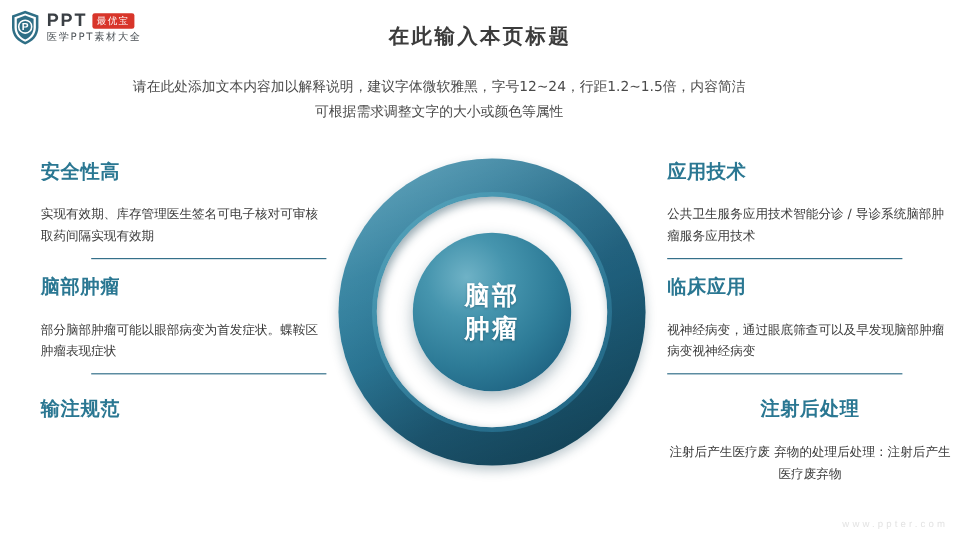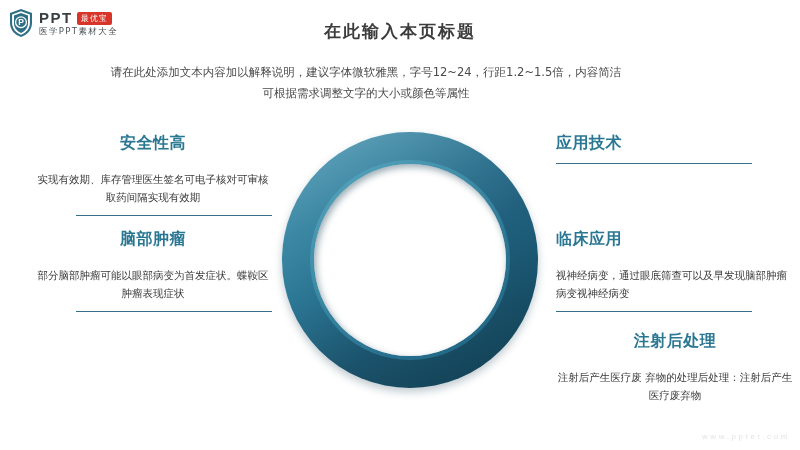--- a/index.html
+++ b/index.html
@@ -32,21 +32,21 @@
     position: relative;
   }
   #logo-textblock {
     margin-left: 5px;
     display: flex;
     flex-direction: column;
     justify-content: center;
   }
   #logo-row1 {
     display: flex;
-    align-items: flex-end;
+    align-items: center;
     height: 16px;
   }
   #logo-ppt {
     font-size: 15px;
     font-weight: bold;
     color: #3a3f44;
     letter-spacing: 1.5px;
     line-height: 15px;
     font-family: "Liberation Sans", sans-serif;
   }
@@ -154,21 +154,21 @@
     letter-spacing: 2px;
     line-height: 28px;
     text-shadow: 0 1px 2px rgba(10,50,70,0.35);
   }
 
   
   .item {
     position: absolute;
     width: 238px;
   }
-  .item.left  { left: 34px;  text-align: center; }
+  .item.left  { left: 34px;  text-align: left; }
   .item.right { left: 556px; text-align: left;  }
 
   .item-title {
     font-size: 16px;
     font-weight: bold;
     color: #2a7792;
     line-height: 22px;
     letter-spacing: 0.5px;
   }
   .item-body {
@@ -233,40 +233,46 @@
 <div id="subtitle">
   <div>请在此处添加文本内容加以解释说明，建议字体微软雅黑，字号12~24，行距1.2~1.5倍，内容简洁</div>
   <div>可根据需求调整文字的大小或颜色等属性</div>
 </div>
 
 <div id="center-graphic">
   <div id="ring-outer"></div>
   <div id="ring-outer-shade"></div>
   <div id="ring-inner-bevel"></div>
   <div id="ring-hole"></div>
+  <div id="sphere">
+    <div class="sphere-line">脑部</div>
+    <div class="sphere-line">肿瘤</div>
+  </div>
 </div>
 
 <div class="item left" id="item-l1">
   <div class="item-title">安全性高</div>
   <div class="item-body">实现有效期、库存管理医生签名可电子核对可审核取药间隔实现有效期</div>
   <div class="item-divider"></div>
 </div>
 
 <div class="item left" id="item-l2">
   <div class="item-title">脑部肿瘤</div>
   <div class="item-body">部分脑部肿瘤可能以眼部病变为首发症状。蝶鞍区肿瘤表现症状</div>
   <div class="item-divider"></div>
 </div>
 
 <div class="item left nodiv" id="item-l3">
+  <div class="item-title">输注规范</div>
 
 </div>
 
 <div class="item right" id="item-r1">
   <div class="item-title">应用技术</div>
+  <div class="item-body">公共卫生服务应用技术智能分诊 / 导诊系统脑部肿瘤服务应用技术</div>
   <div class="item-divider"></div>
 </div>
 
 <div class="item right" id="item-r2">
   <div class="item-title">临床应用</div>
   <div class="item-body">视神经病变，通过眼底筛查可以及早发现脑部肿瘤病变视神经病变</div>
   <div class="item-divider"></div>
 </div>
 
 <div class="item right nodiv" id="item-r3">

